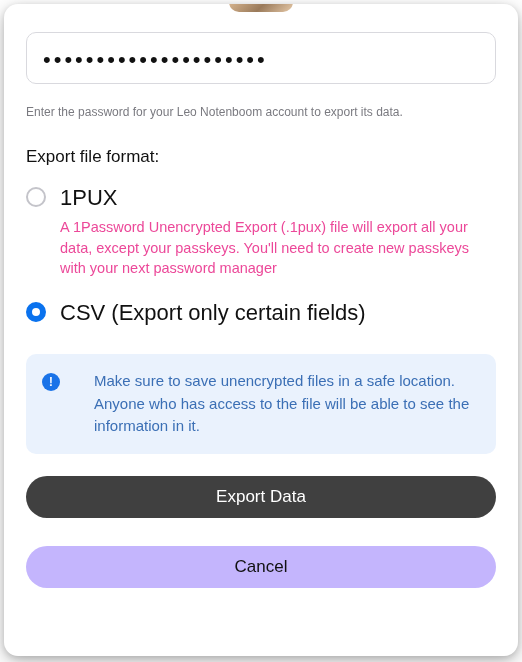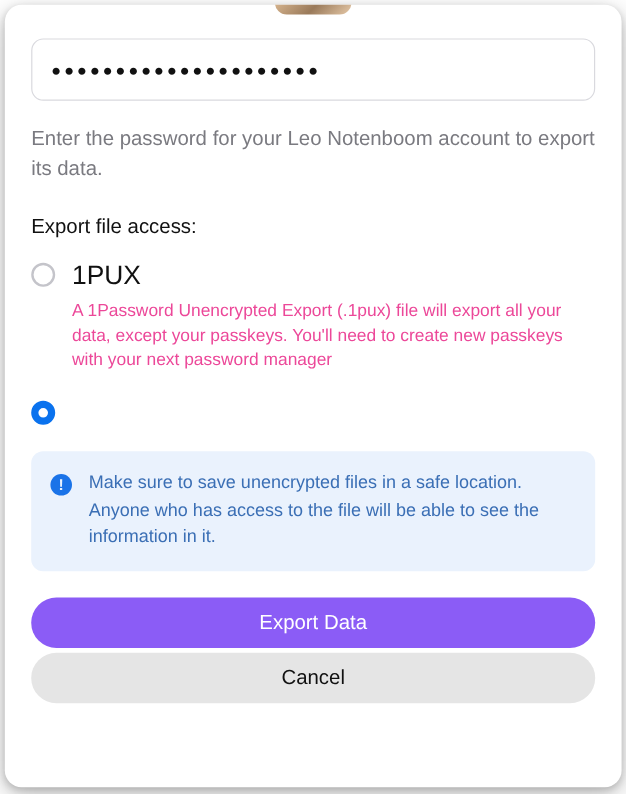--- a/index.html
+++ b/index.html
@@ -41,21 +41,21 @@
       padding: 14px 16px 10px 16px;
       font-size: 22px;
       letter-spacing: 3px;
       line-height: 1;
       color: #111;
       outline: none;
       font-family: inherit;
     }
     .help-text {
       color: #7a7a80;
-      font-size: 17px;
+      font-size: 12px;
       line-height: 1.45;
       margin-top: 20px;
       margin-bottom: 26px;
     }
     .section-label {
       font-size: 17px;
       color: #111;
       margin-bottom: 18px;
     }
     .radio-row {
@@ -92,20 +92,21 @@
       line-height: 1.4;
     }
     .notice {
       background: #eaf2fd;
       border-radius: 10px;
       padding: 16px 18px 16px 16px;
       display: flex;
       align-items: flex-start;
       margin-top: 4px;
       margin-bottom: 22px;
+      gap: 20px;
     }
     .notice-icon {
       width: 18px;
       height: 18px;
       background: #1a73e8;
       border-radius: 50%;
       flex: 0 0 auto;
       margin-top: 3px;
       position: relative;
     }
@@ -129,54 +130,55 @@
       display: block;
       width: 100%;
       border: none;
       border-radius: 22px;
       padding: 11px 0;
       font-size: 17px;
       cursor: pointer;
       font-family: inherit;
     }
     .btn-primary {
-      background: #8b5cf6;
+      background: #404040;
       color: #fff;
       font-weight: 500;
-      margin-bottom: 4px;
+      margin-bottom: 28px;
     }
     .btn-secondary {
-      background: #e5e5e5;
+      background: #c4b5fd;
       color: #111;
     }
   </style>
 </head>
 <body>
 
 <div class="card">
   <div class="avatar"></div>
   <div class="content">
 
     <input type="text" class="pw-input" value="•••••••••••••••••••••" style="">
 
     <p class="help-text">Enter the password for your Leo Notenboom account to export its data.</p>
 
-    <p class="section-label">Export file access:</p>
+    <p class="section-label">Export file format:</p>
 
     <div class="radio-row">
       <span class="radio-outer"></span>
       <div class="radio-body">
         <div class="radio-title">1PUX</div>
         <div class="radio-desc">A 1Password Unencrypted Export (.1pux) file will export all your data, except your passkeys. You'll need to create new passkeys with your next password manager</div>
       </div>
     </div>
 
     <div class="radio-row">
       <span class="radio-outer selected"></span>
       <div class="radio-body">
+        <div class="radio-title">CSV (Export only certain fields)</div>
       </div>
     </div>
 
     <div class="notice">
       <span class="notice-icon"></span>
       <div class="notice-text">Make sure to save unencrypted files in a safe location. Anyone who has access to the file will be able to see the information in it.</div>
     </div>
 
     <button class="btn btn-primary">Export Data</button>
 

